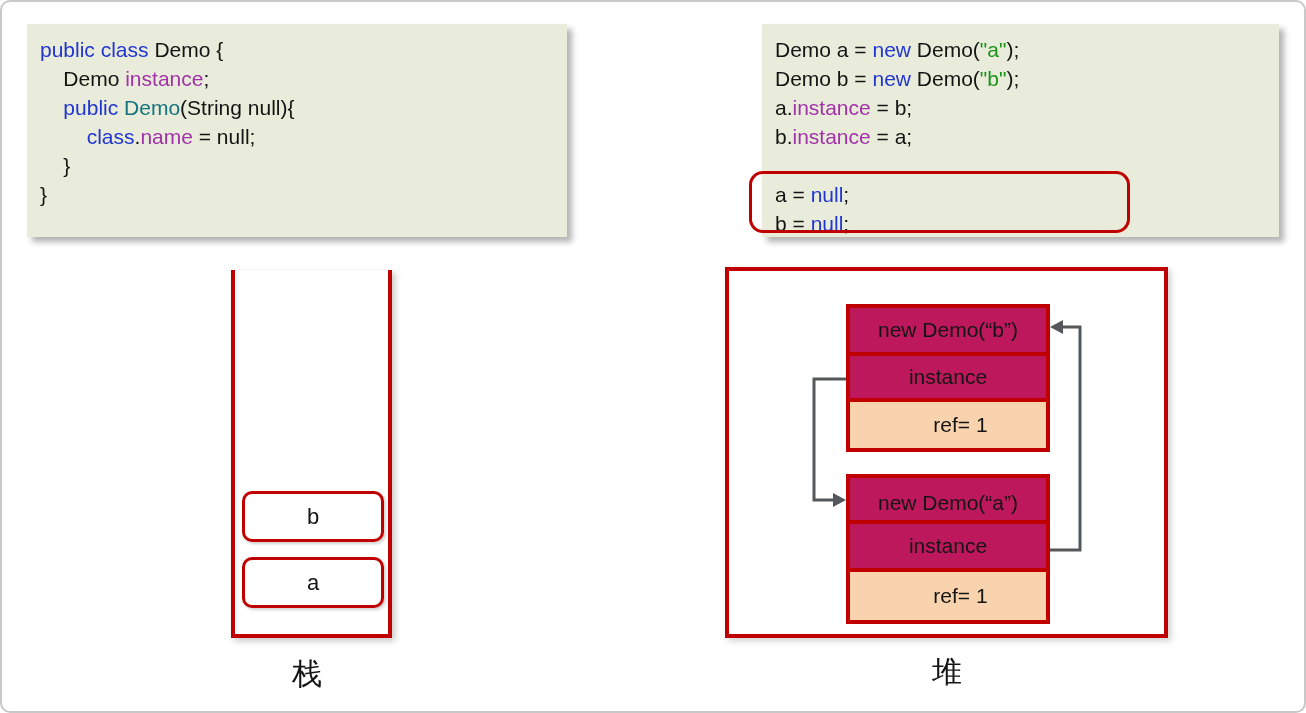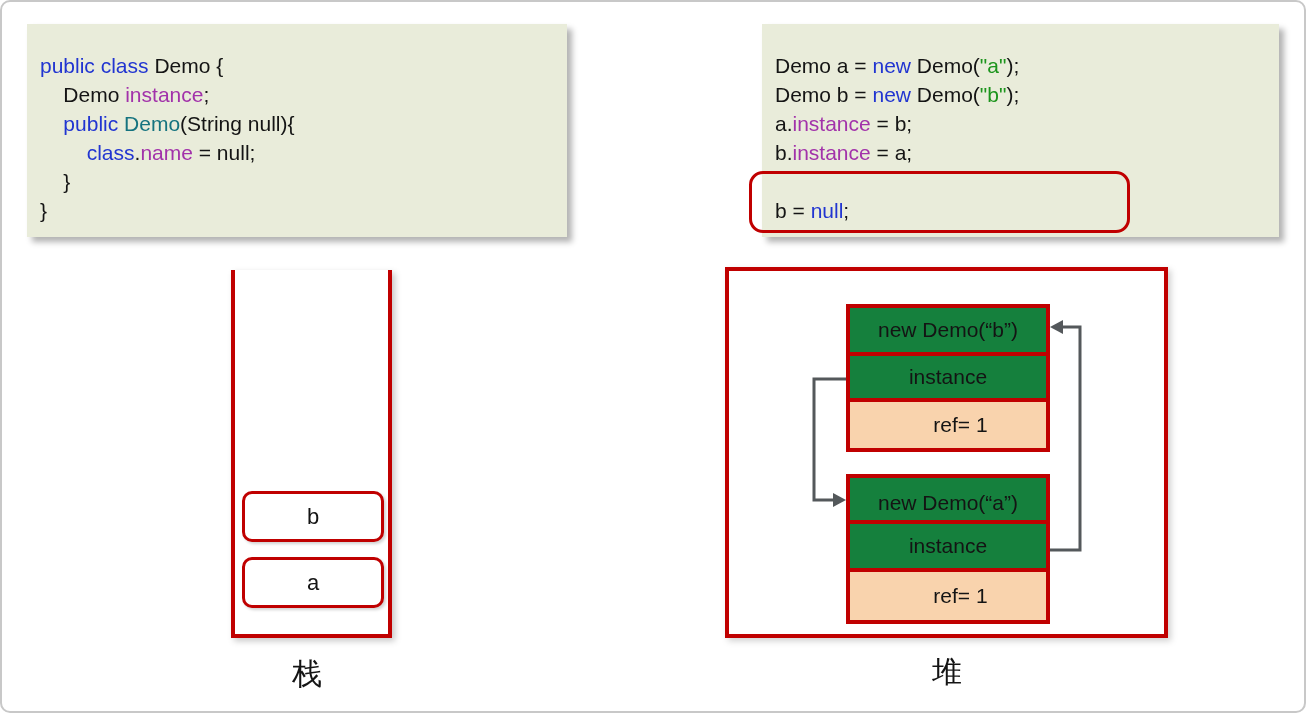--- a/index.html
+++ b/index.html
@@ -13,21 +13,21 @@
     overflow:hidden;
     font-family:"Liberation Sans", sans-serif;
     color:var(--ink);
   }
   
   .code-block{
     position:absolute;
     box-sizing:border-box;
     background:var(--codebg);
     box-shadow:5px 5px 6px rgba(0,0,0,0.30);
-    padding:27px 0 0 13px;
+    padding:11px 0 0 13px;
     font-size:21px;
   }
   .code-left{left:25px;top:22px;width:540px;height:213px;}
   .code-right{left:760px;top:22px;width:517px;height:213px;}
   .code-line{height:29px;line-height:29px;white-space:pre;}
   .tok-plain{color:var(--ink);}
   .tok-kw{color:var(--kw);}
   .tok-type{color:var(--type);}
   .tok-field{color:var(--field);}
   .tok-str{color:var(--str);}
@@ -66,21 +66,21 @@
     position:absolute;left:723px;top:265px;width:443px;height:371px;
     box-sizing:border-box;
     border:4px solid var(--red);
     background:#ffffff;
     filter:drop-shadow(3px 3px 3px rgba(0,0,0,0.18));
   }
   .heap-row{
     position:absolute;left:844px;width:204px;
     box-sizing:border-box;
     border:4px solid var(--red);
-    background:#15803d;
+    background:#be185d;
     display:flex;align-items:center;justify-content:center;
     font-size:21px;
   }
   .heap-row.ref{background:var(--orange);padding-left:25px;}
   .b-title{top:302px;height:52px;}
   .b-field{top:350px;height:50px;}
   .b-ref{top:396px;height:54px;}
   .a-title{top:472px;height:57px;}
   .a-field{top:518px;height:52px;}
   .a-ref{top:566px;height:56px;}
@@ -114,20 +114,21 @@
       <div class="code-line"><span class="tok-plain">    }</span></div>
       <div class="code-line"><span class="tok-plain">}</span></div>
     </div>
 
   <div class="code-block code-right">
       <div class="code-line"><span class="tok-plain">Demo a = </span><span class="tok-kw">new</span><span class="tok-plain"> Demo(</span><span class="tok-str">"a"</span><span class="tok-plain">);</span></div>
       <div class="code-line"><span class="tok-plain">Demo b = </span><span class="tok-kw">new</span><span class="tok-plain"> Demo(</span><span class="tok-str">"b"</span><span class="tok-plain">);</span></div>
       <div class="code-line"><span class="tok-plain">a.</span><span class="tok-field">instance</span><span class="tok-plain"> = b;</span></div>
       <div class="code-line"><span class="tok-plain">b.</span><span class="tok-field">instance</span><span class="tok-plain"> = a;</span></div>
       <div class="code-line"></div>
+      <div class="code-line"><span class="tok-plain">a = </span><span class="tok-kw">null</span><span class="tok-plain">;</span></div>
       <div class="code-line"><span class="tok-plain">b = </span><span class="tok-kw">null</span><span class="tok-plain">;</span></div>
     </div>
 
   <div class="null-highlight"></div>
 
   <div class="stack"></div>
   <div class="stack-slot slot-b">b</div>
   <div class="stack-slot slot-a">a</div>
   <div class="area-label stack-label">栈</div>
 

